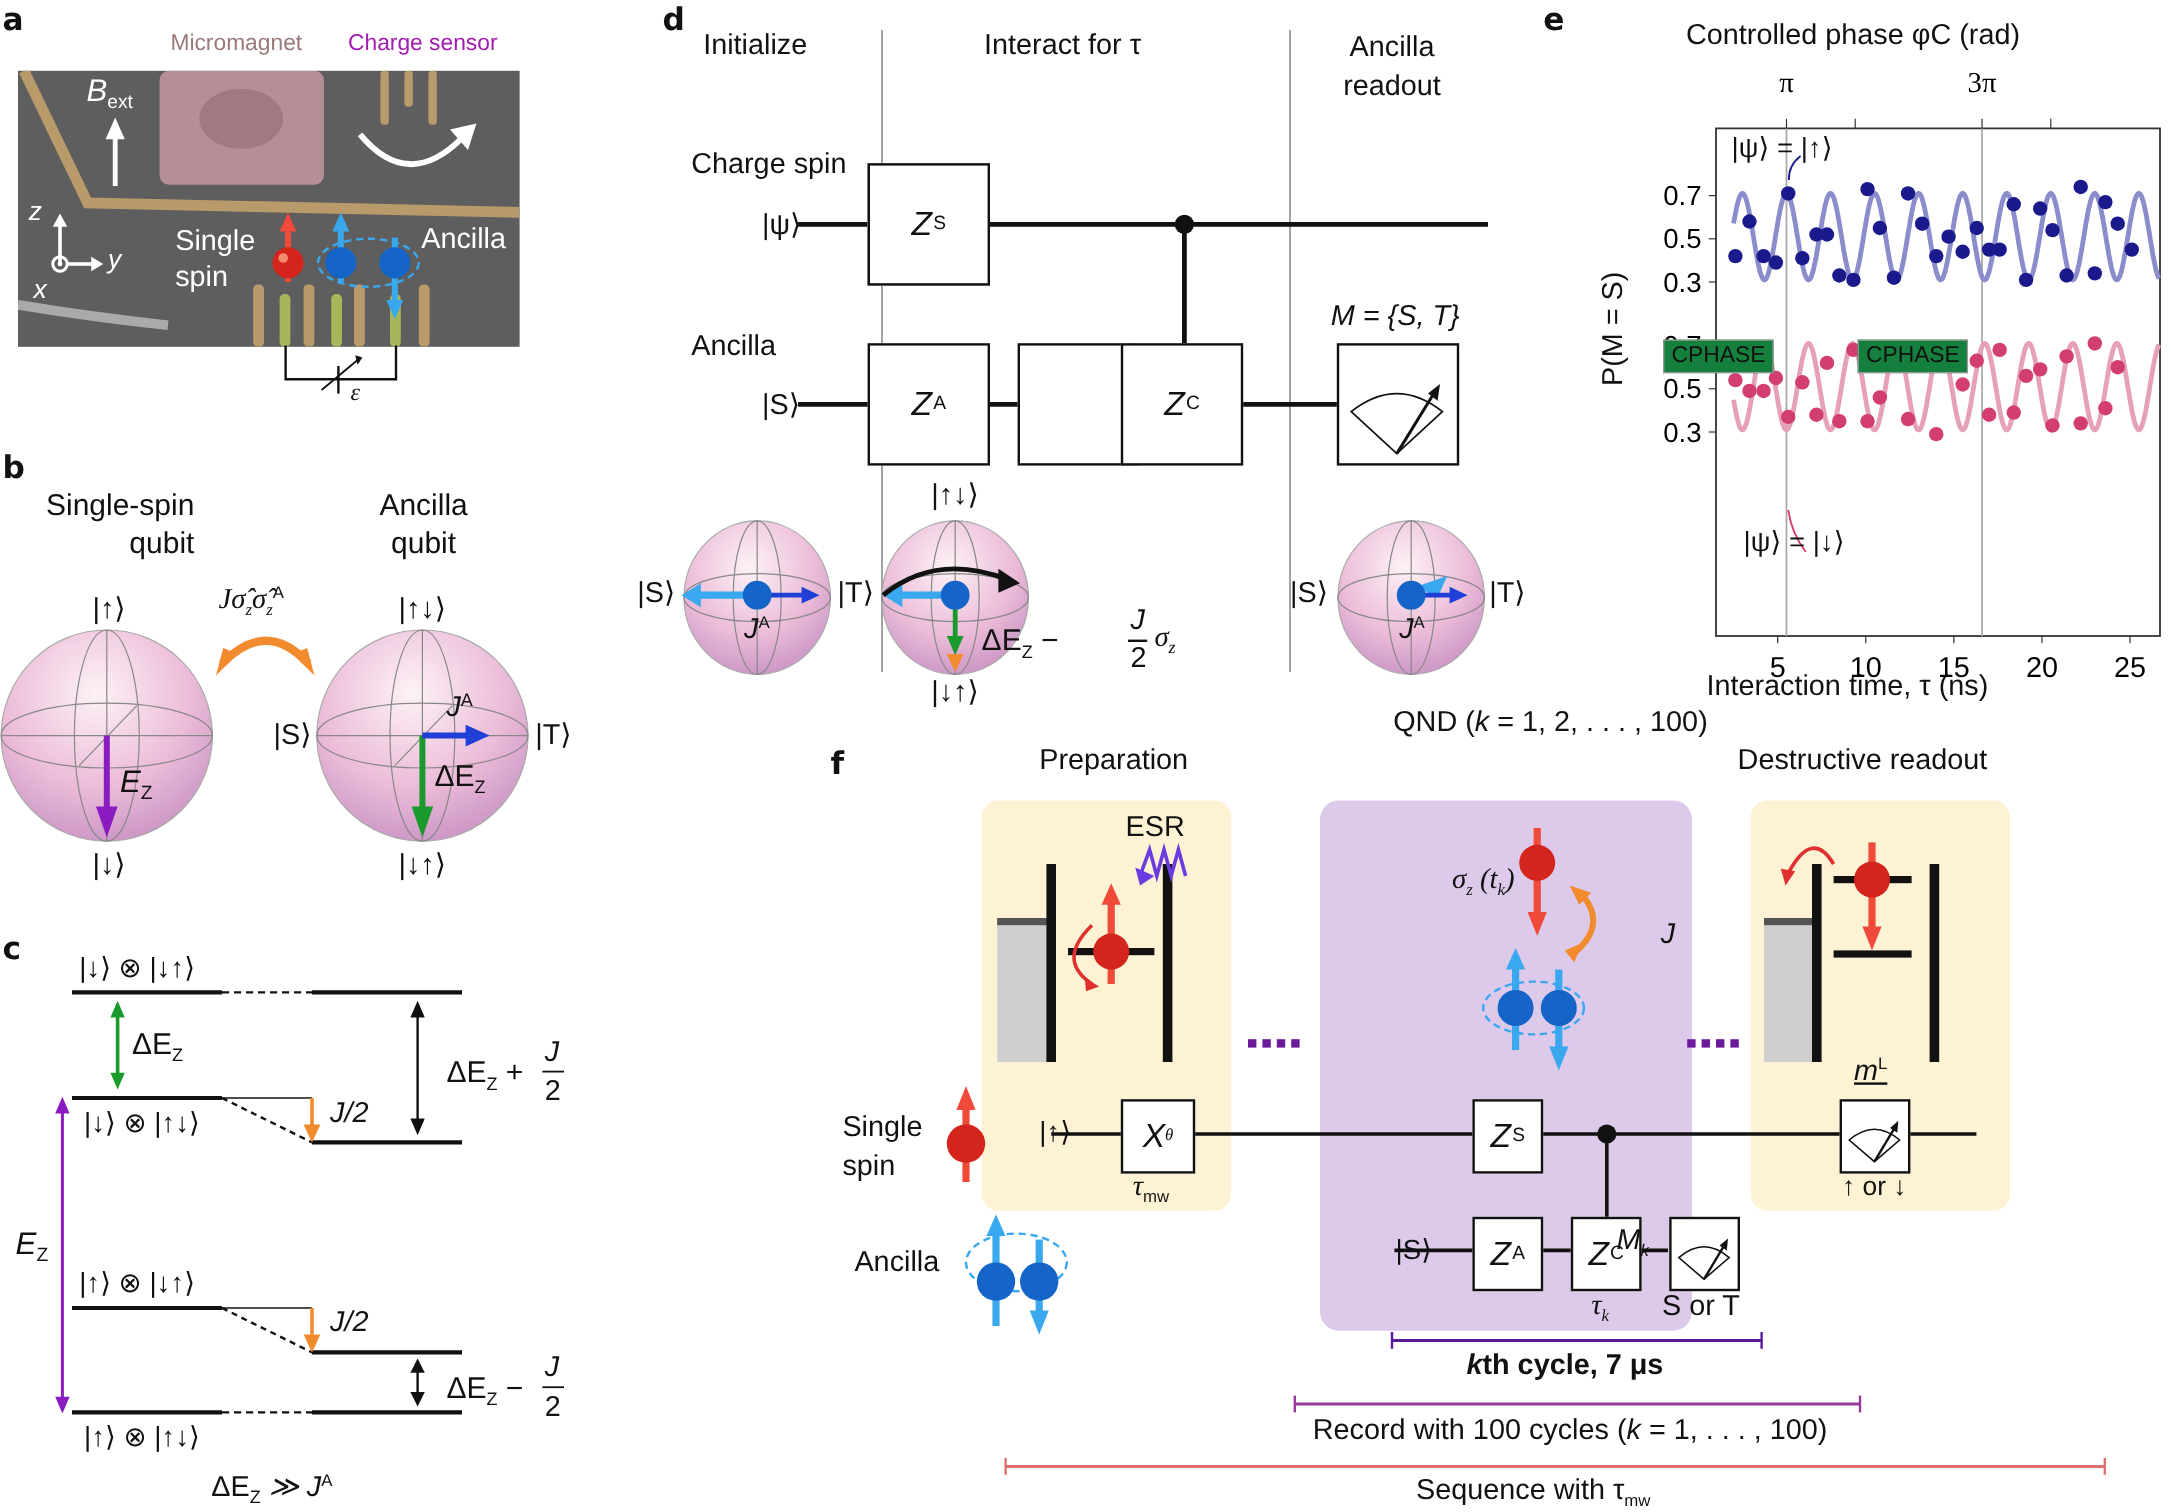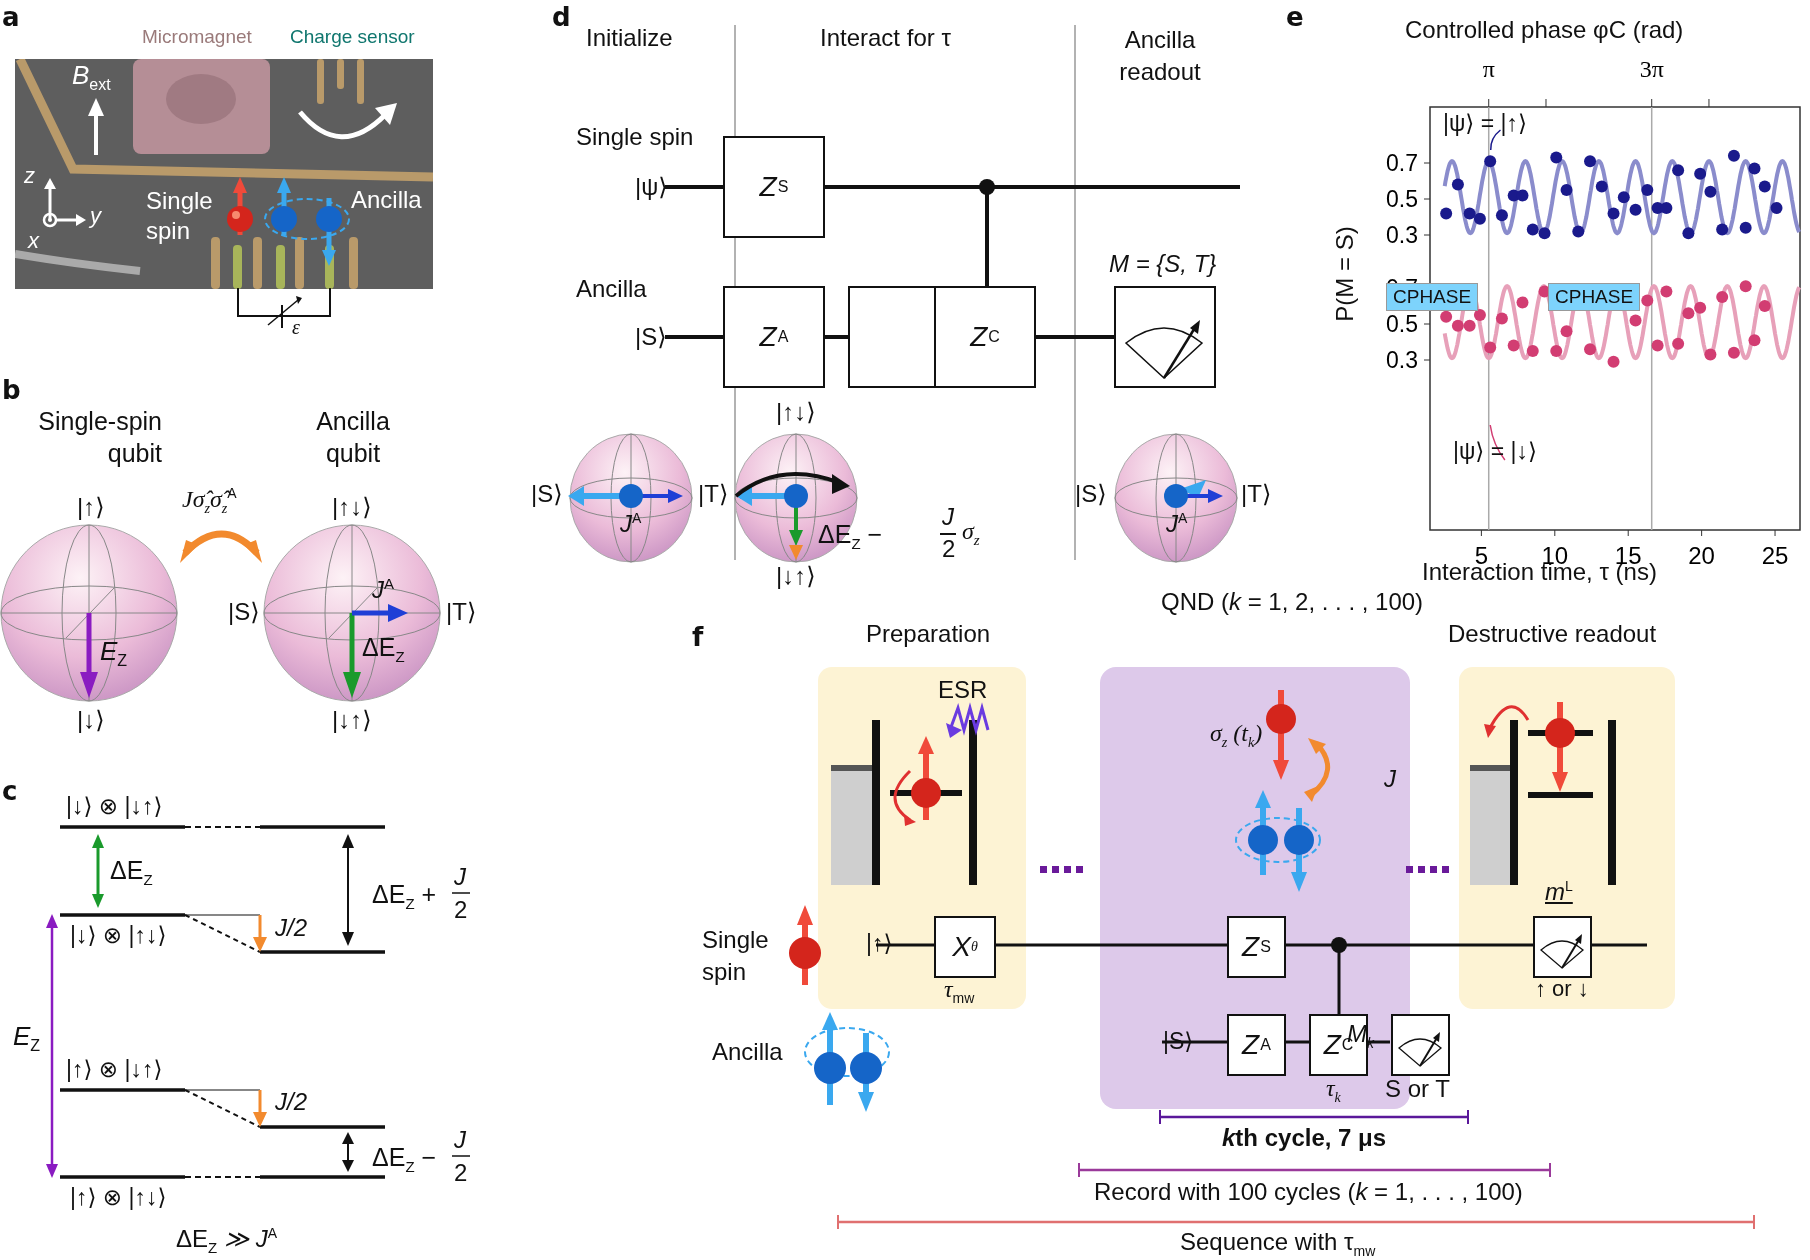--- a/index.html
+++ b/index.html
@@ -5,30 +5,30 @@
   html,body{margin:0;padding:0;background:#fff;}
   body{width:1810px;height:1260px;position:relative;overflow:hidden;font-family:"Liberation Sans",sans-serif;color:#111;}
   .abs{position:absolute;}
   .plabel{position:absolute;font-weight:bold;font-size:26px;font-family:"DejaVu Sans",sans-serif;}
   .t{position:absolute;white-space:nowrap;font-size:24px;}
   .ti{font-style:italic;}
   .serif{font-family:"Liberation Serif",serif;}
   svg{position:absolute;left:0;top:0;overflow:visible;}
   .gate{position:absolute;border:2px solid #111;background:#fff;display:flex;align-items:center;justify-content:center;font-size:28px;font-style:italic;}
   .gate sup{font-style:normal;font-size:16px;margin-left:1px;}
-  .chip{position:absolute;border:1.5px solid #999;background:#7dd3fc;font-size:19px;padding:2px 6px;}
+  .chip{position:absolute;border:1.5px solid #999;background:#15803d;font-size:19px;padding:2px 6px;}
   .box-yellow{position:absolute;background:#fdf3d4;border-radius:14px;}
   .box-purple{position:absolute;background:#ddc9ea;border-radius:16px;}
 </style>
 </head>
 <body>
 
 <div class="plabel" style="left:2px;top:2px;">a</div>
 <div class="t" style="left:142px;top:26px;font-size:19px;color:#9a7a7a;">Micromagnet</div>
-<div class="t" style="left:290px;top:26px;font-size:19px;color:#0f766e;">Charge sensor</div>
+<div class="t" style="left:290px;top:26px;font-size:19px;color:#a21caf;">Charge sensor</div>
 
 <div class="abs" style="left:15px;top:59px;width:418px;height:230px;background:#5e5e5e;overflow:hidden;">
   <svg width="418" height="230">
 
     <path d="M5 0 L58 110 L418 118" stroke="#b99a6a" stroke-width="9" fill="none"></path>
     <rect x="302" y="0" width="7" height="45" fill="#b99a6a" rx="3"></rect>
     <rect x="322" y="0" width="7" height="30" fill="#b99a6a" rx="3"></rect>
     <rect x="342" y="0" width="7" height="45" fill="#b99a6a" rx="3"></rect>
     <rect x="196" y="178" width="9" height="52" fill="#b99a6a" rx="4"></rect>
     <rect x="238" y="178" width="9" height="52" fill="#b99a6a" rx="4"></rect>
@@ -198,21 +198,21 @@
 <div class="t" style="left:454px;top:1159px;font-size:24px;">2</div>
 <div class="t" style="left:176px;top:1225px;font-size:24px;"><span>ΔE</span><sub style="font-size:15px;">Z</sub> <span class="ti">≫ J</span><sup style="font-size:14px;">A</sup></div>
 
 <div class="plabel" style="left:552px;top:2px;">d</div>
 <div class="t" style="left:586px;top:24px;">Initialize</div>
 <div class="t" style="left:820px;top:24px;">Interact for τ</div>
 <div class="t" style="left:1110px;top:24px;text-align:center;width:100px;line-height:32px;">
     <div>Ancilla</div>
     <div>readout</div>
   </div>
-<div class="t" style="left:576px;top:123px;">Single spin</div>
+<div class="t" style="left:576px;top:123px;">Charge spin</div>
 <div class="t" style="left:635px;top:173px;">|ψ⟩</div>
 <div class="t" style="left:576px;top:275px;">Ancilla</div>
 <div class="t" style="left:635px;top:323px;">|S⟩</div>
 
 <svg width="1810" height="1260">
   <line x1="735" y1="25" x2="735" y2="560" stroke="#999" stroke-width="1.5"></line>
   <line x1="1075" y1="25" x2="1075" y2="560" stroke="#999" stroke-width="1.5"></line>
   <line x1="665" y1="187" x2="1240" y2="187" stroke="#111" stroke-width="4"></line>
   <line x1="665" y1="337" x2="1115" y2="337" stroke="#111" stroke-width="4"></line>
   <line x1="987" y1="187" x2="987" y2="290" stroke="#111" stroke-width="4"></line>

